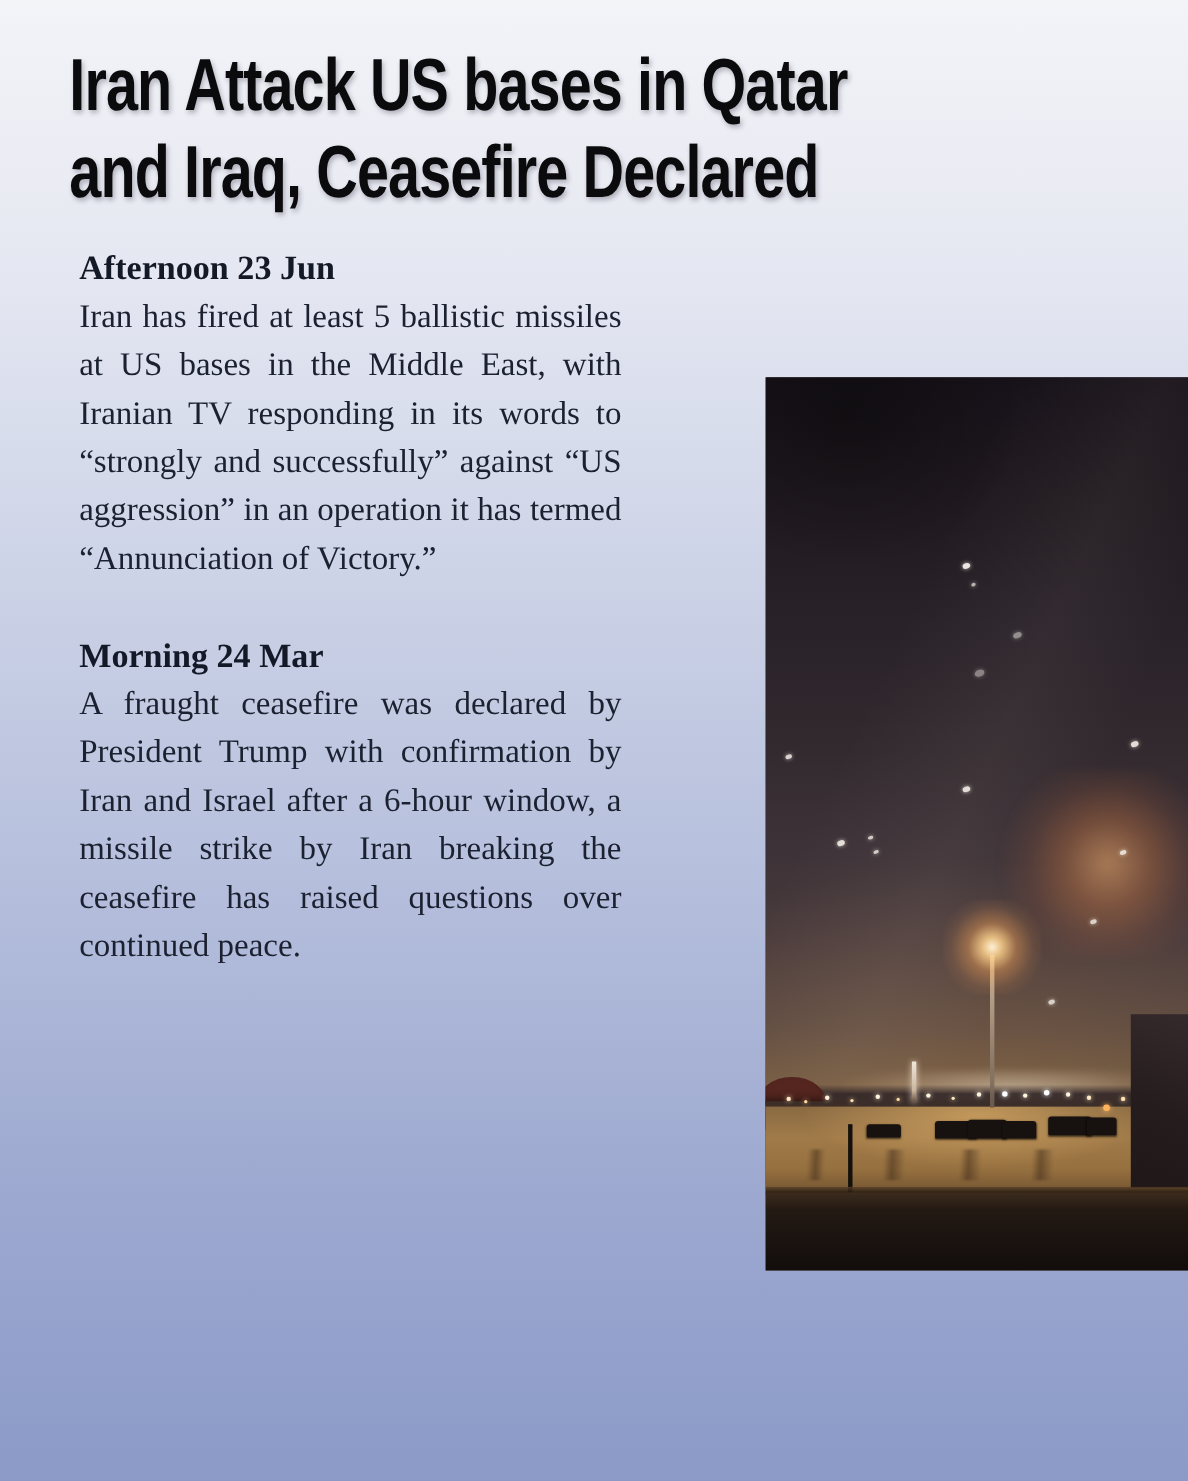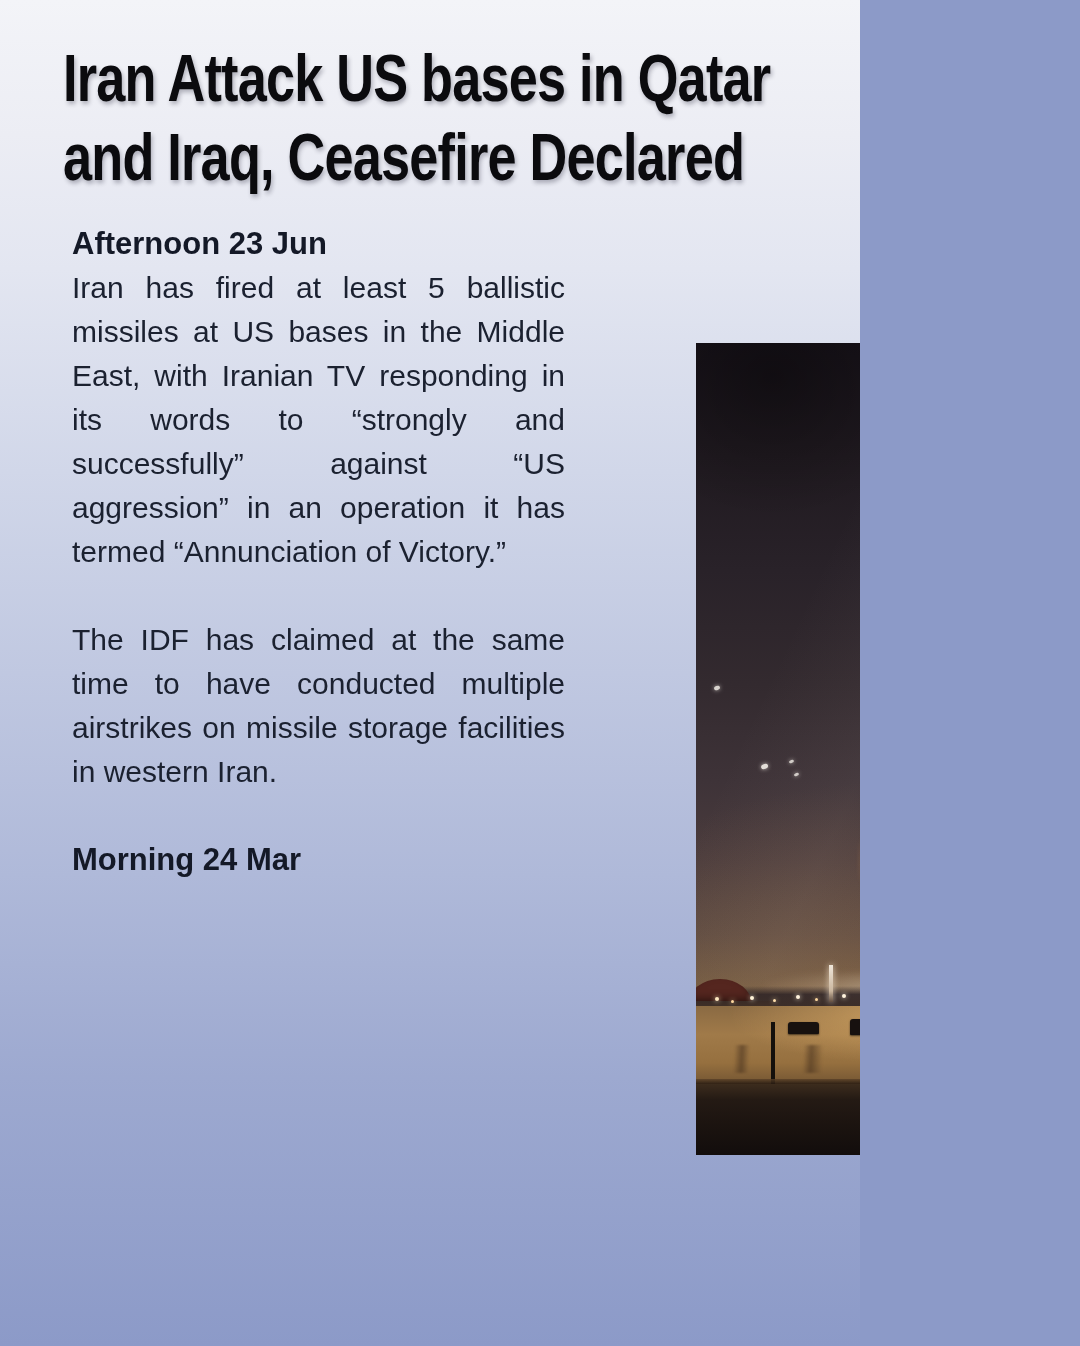--- a/index.html
+++ b/index.html
@@ -1,18 +1,18 @@
 <!DOCTYPE html>
 <html><head>
 <meta charset="utf-8">
 <style>
   html, body { margin: 0; padding: 0; background: #8c9ac8; }
   .canvas {
     position: relative;
-    width: 860px;
+    width: 1080px;
     height: 1346px;
     overflow: hidden;
     font-family: "Liberation Sans", sans-serif;
     background: linear-gradient(180deg,
       #f3f4f8 0%, #ecedf4 10%, #e3e6f1 20%, #d1d7e9 35%,
       #c0c8e1 50%, #afb9d9 65%, #9da9d0 80%, #8c9ac8 100%);
   }
 
   
   .headline {
@@ -32,20 +32,21 @@
   }
   .headline .line { white-space: nowrap; }
 
   
   .article {
     position: absolute;
     left: 72px;
     top: 222px;
     width: 493px;
     color: #1b2130;
+    font-family: Liberation Serif, serif;
   }
   .sec-heading {
     margin: 0;
     font-size: 31px;
     font-weight: 700;
     line-height: 44px;
     color: #141927;
   }
   .sec-heading.second { margin-top: 16px; }
   .article p {
@@ -196,23 +197,23 @@
 <div class="canvas">
 
   <h1 class="headline">
     <div class="line">Iran Attack US bases in Qatar</div>
     <div class="line">and Iraq, Ceasefire Declared</div>
   </h1>
 
   <div class="article">
     <h2 class="sec-heading">Afternoon 23 Jun</h2>
     <p>Iran has fired at least 5 ballistic missiles at US bases in the Middle East, with Iranian TV responding in its words to “strongly and successfully” against “US aggression” in an operation it has termed “Annunciation of Victory.”</p>
-    <p>The IDF has claimed at the same time to have conducted multiple airstrikes on missile storage facilities in western Iran.</p>
 
     <h2 class="sec-heading second">Morning 24 Mar</h2>
+    <p>A fraught ceasefire was declared by President Trump with confirmation by Iran and Israel after a 6-hour window, a missile strike by Iran breaking the ceasefire has raised questions over continued peace.</p>
   </div>
 
   <div class="photo" role="img" aria-label="Night video still: small bright interceptor lights in a dark sky, an orange explosion glow, a tall street lamp over a sandy lot with parked vehicles, building silhouettes on the horizon and a dark road in the foreground">
     <div class="sky"></div>
     <div class="haze"></div>
     <div class="explosion-glow"></div>
     <div class="city-glow"></div>
     <div class="horizon-strip"></div>
     <div class="minaret"></div>
     <div class="dome-building"></div>

